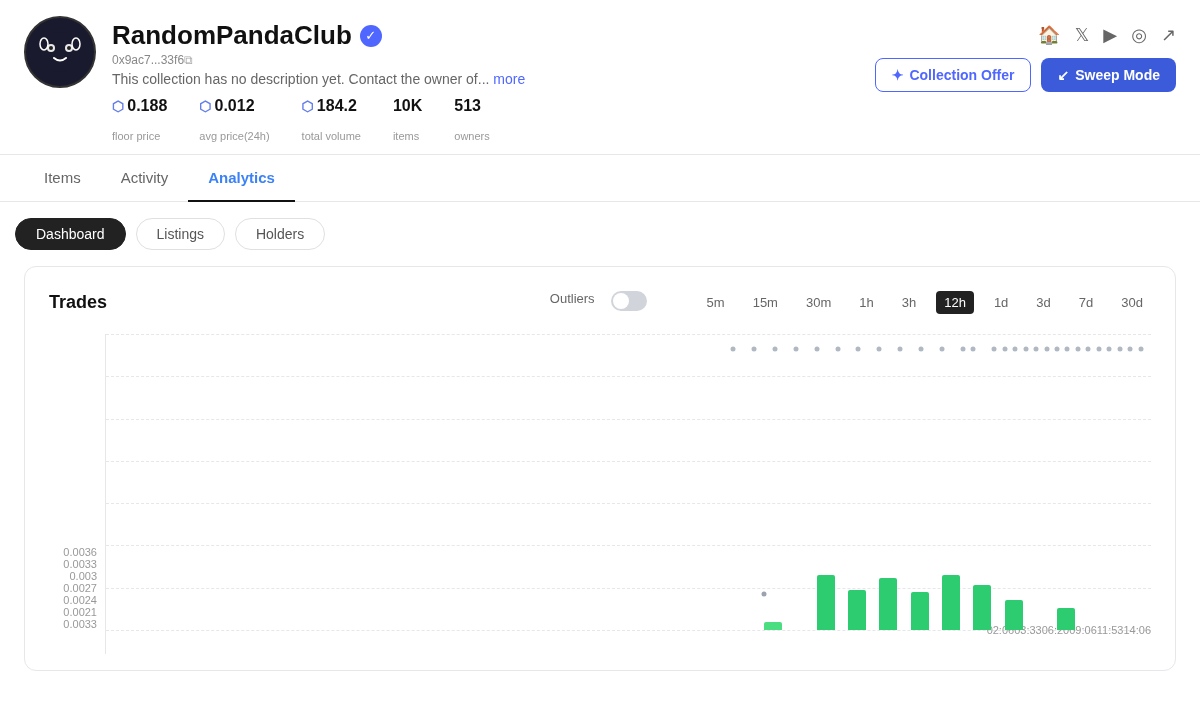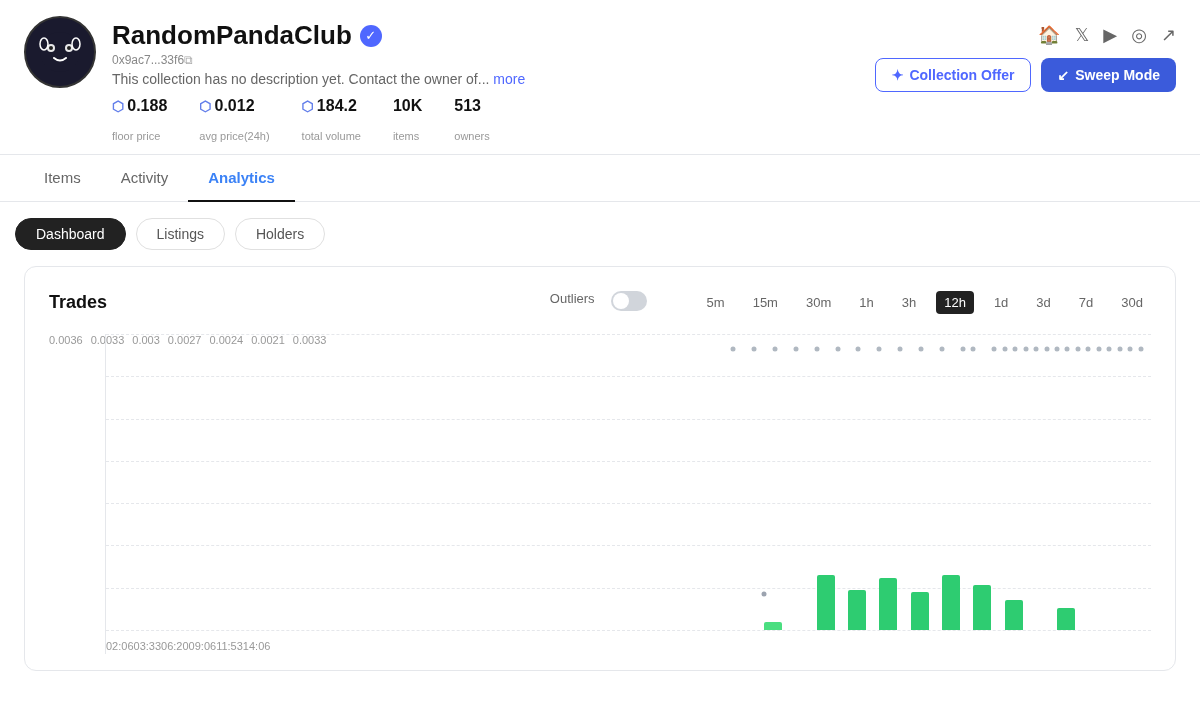--- a/index.html
+++ b/index.html
@@ -248,22 +248,22 @@
     }
 
     .chart-area {
       position: relative;
       height: 320px;
       display: flex;
     }
     .y-axis {
       width: 56px;
       display: flex;
-      flex-direction: row;
-      justify-content: flex-start;
+      flex-direction: column;
+      justify-content: flex-end;
       padding-bottom: 24px;
     }
     .y-label {
       font-size: 11px;
       color: #999;
       text-align: right;
       padding-right: 8px;
     }
     .chart-plot {
       flex: 1;
@@ -309,26 +309,26 @@
       right: 0;
       height: 120px;
       display: flex;
       align-items: flex-end;
       gap: 1px;
       padding: 0 2px;
     }
 
     .x-axis {
       position: absolute;
-      bottom: 0;
+      bottom: 16px;
       left: 0;
       right: 0;
       height: 24px;
       display: flex;
-      justify-content: flex-start;
+      justify-content: flex-end;
       align-items: flex-end;
       padding-bottom: 2px;
     }
     .x-label {
       font-size: 11px;
       color: #999;
     }
   </style>
 </head>
 <body>

